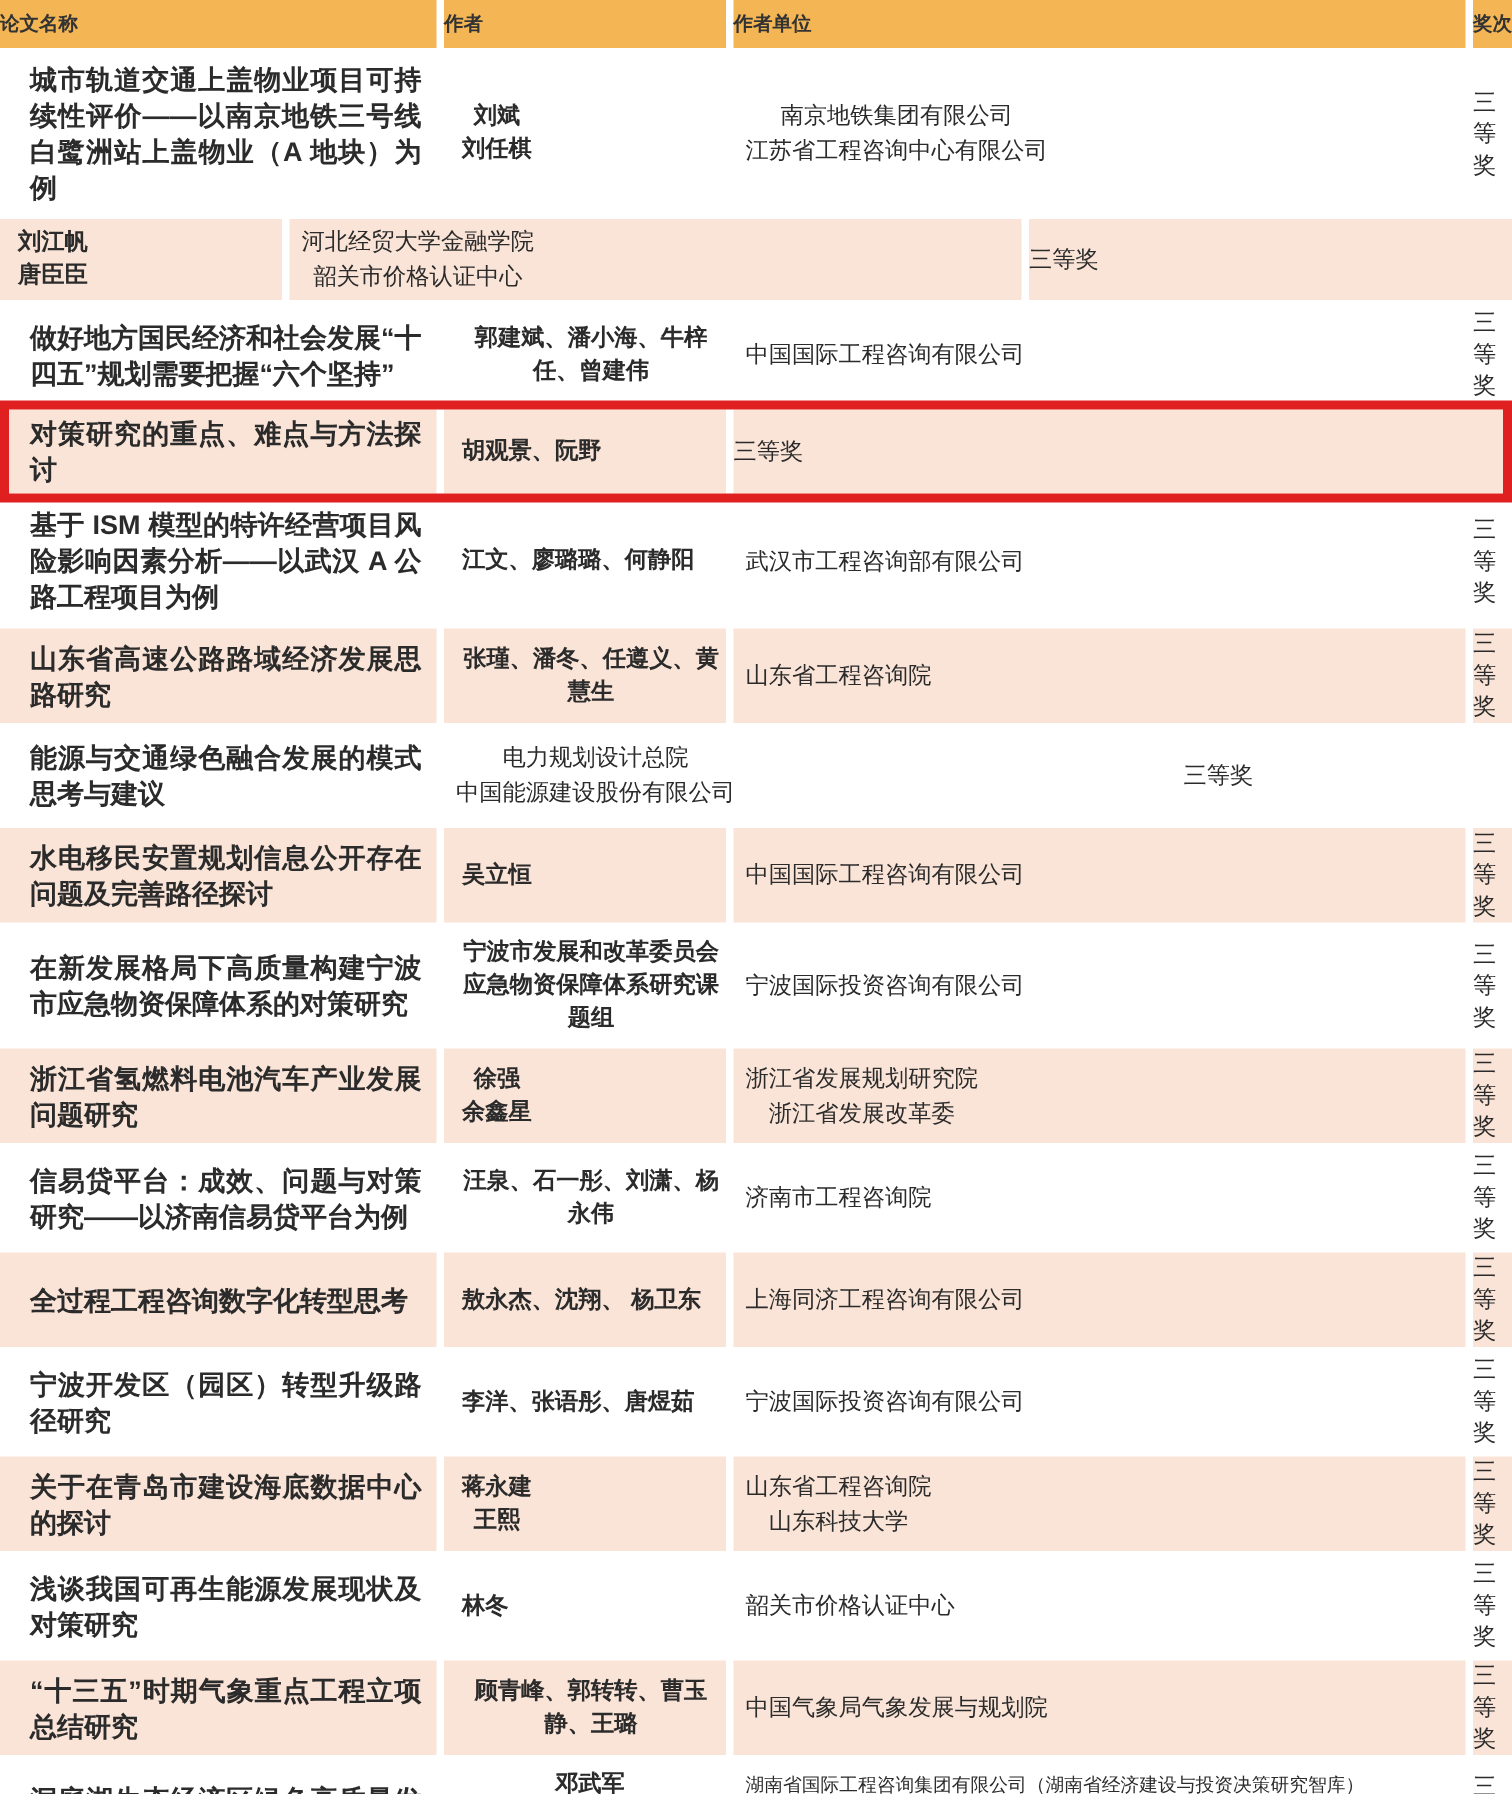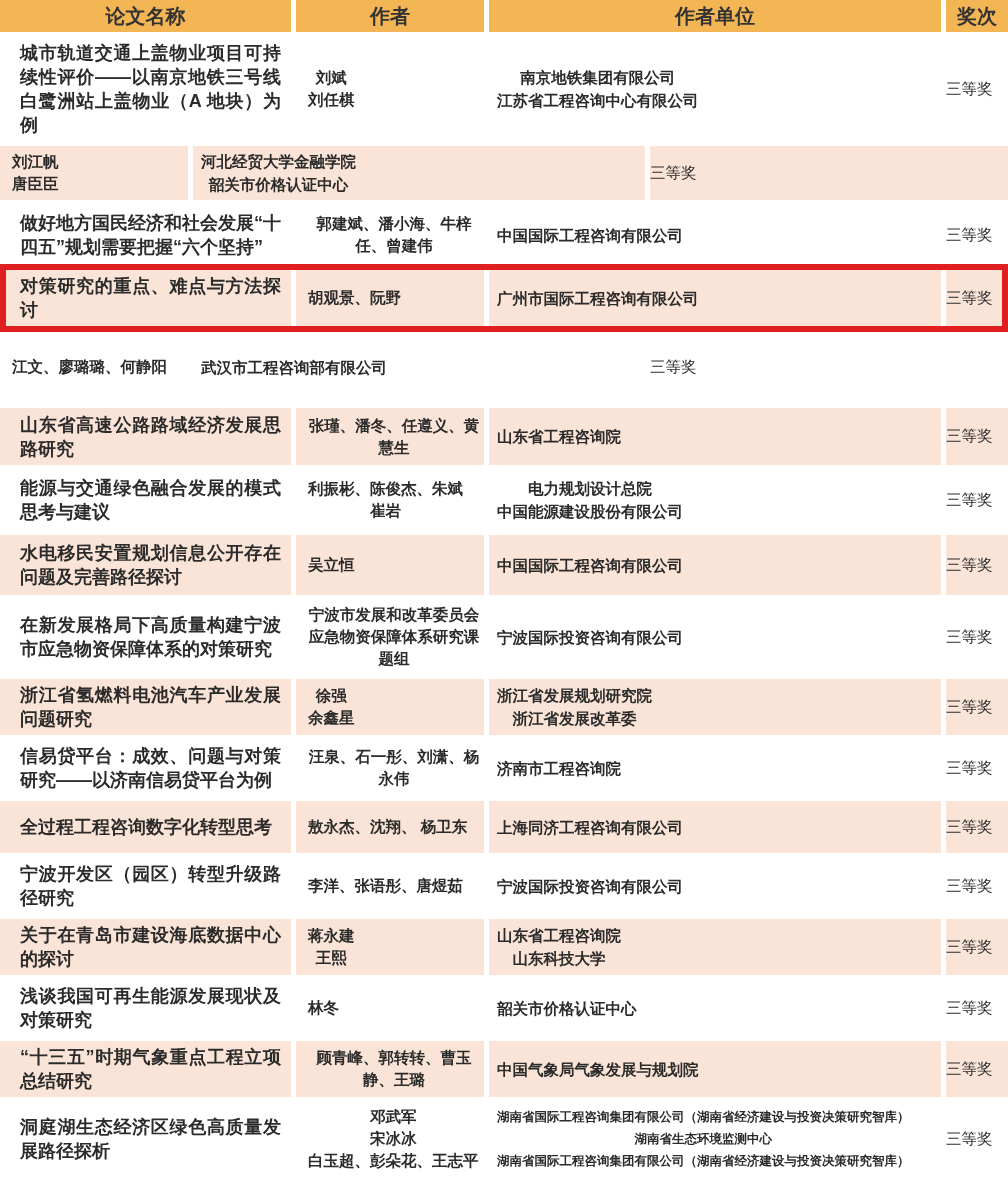--- a/index.html
+++ b/index.html
@@ -13,36 +13,36 @@
     width:1008px;
     font-family:"Liberation Sans","DejaVu Sans",sans-serif;
     color:var(--text);
     -webkit-font-smoothing:antialiased;
   }
   .table{width:1008px;}
   .row{display:flex;gap:5px;margin-bottom:5px;}
   .cell{box-sizing:border-box;}
   .c1{width:291px;}
   .c2{width:188px;}
-  .c3{width:452px;}
+  .c3{width:488px;}
   .c4{flex:1;}
   
   .header-row{height:32px;}
   .header-row .cell{
     background:var(--header-bg);
-    display:flex;align-items:center;justify-content:center;
-    font-size:20px;font-weight:700;color:#333;
+    display:flex;align-items:center;
+    font-size:13px;font-weight:700;color:#333;
   }
   
   .body .cell{display:flex;align-items:center;background:#fff;}
   .body.pink .cell{background:var(--pink);}
   .body .c1{padding:4px 10px 4px 20px;font-size:18px;line-height:24px;font-weight:600;}
   .body .c1 span{white-space:pre-line;text-align:justify;}
   .body .c2{padding:4px 4px 4px 12px;font-size:15.5px;line-height:22px;font-weight:600;}
-  .body .c3{padding:4px 6px 4px 8px;font-size:15.5px;line-height:23px;font-weight:700;}
+  .body .c3{padding:4px 6px 4px 8px;font-size:15.5px;line-height:23px;font-weight:400;}
   .body .c4{justify-content:flex-start;font-size:15.5px;font-weight:400;}
   .body .c2 span,.body .c3 span{white-space:pre-line;text-align:center;}
   .body.small-org .c3{font-size:12.5px;line-height:22px;}
   
   .body.hl{position:relative;}
   .hl-border{
     position:absolute;left:0;right:0;top:-6px;bottom:-6px;
     border:6px solid var(--hl);
     pointer-events:none;z-index:2;
   }
@@ -128,29 +128,29 @@
           <span>三等奖</span>
         </div>
       </div>
       <div class="row body pink hl">
         <div class="cell c1">
           <span>对策研究的重点、难点与方法探讨</span>
         </div>
         <div class="cell c2">
           <span>胡观景、阮野</span>
         </div>
-        <div class="cell c3">
-          <span>广州市国际工程咨询有限公司</span>
-        </div>
         <div class="cell c4">
           <span>三等奖</span>
         </div>
         <div class="hl-border"></div>
       </div>
       <div class="row body white">
+        <div class="cell c1">
+          <span>基于 ISM 模型的特许经营项目风险影响因素分析——以武汉 A 公路工程项目为例</span>
+        </div>
         <div class="cell c2">
           <span>江文、廖璐璐、何静阳</span>
         </div>
         <div class="cell c3">
           <span>武汉市工程咨询部有限公司</span>
         </div>
         <div class="cell c4">
           <span>三等奖</span>
         </div>
       </div>
@@ -164,24 +164,20 @@
         <div class="cell c3">
           <span>山东省工程咨询院</span>
         </div>
         <div class="cell c4">
           <span>三等奖</span>
         </div>
       </div>
       <div class="row body white">
         <div class="cell c1">
           <span>能源与交通绿色融合发展的模式思考与建议</span>
-        </div>
-        <div class="cell c2">
-          <span>利振彬、陈俊杰、朱斌
-崔岩</span>
         </div>
         <div class="cell c3">
           <span>电力规划设计总院
 中国能源建设股份有限公司</span>
         </div>
         <div class="cell c4">
           <span>三等奖</span>
         </div>
       </div>
       <div class="row body pink">

